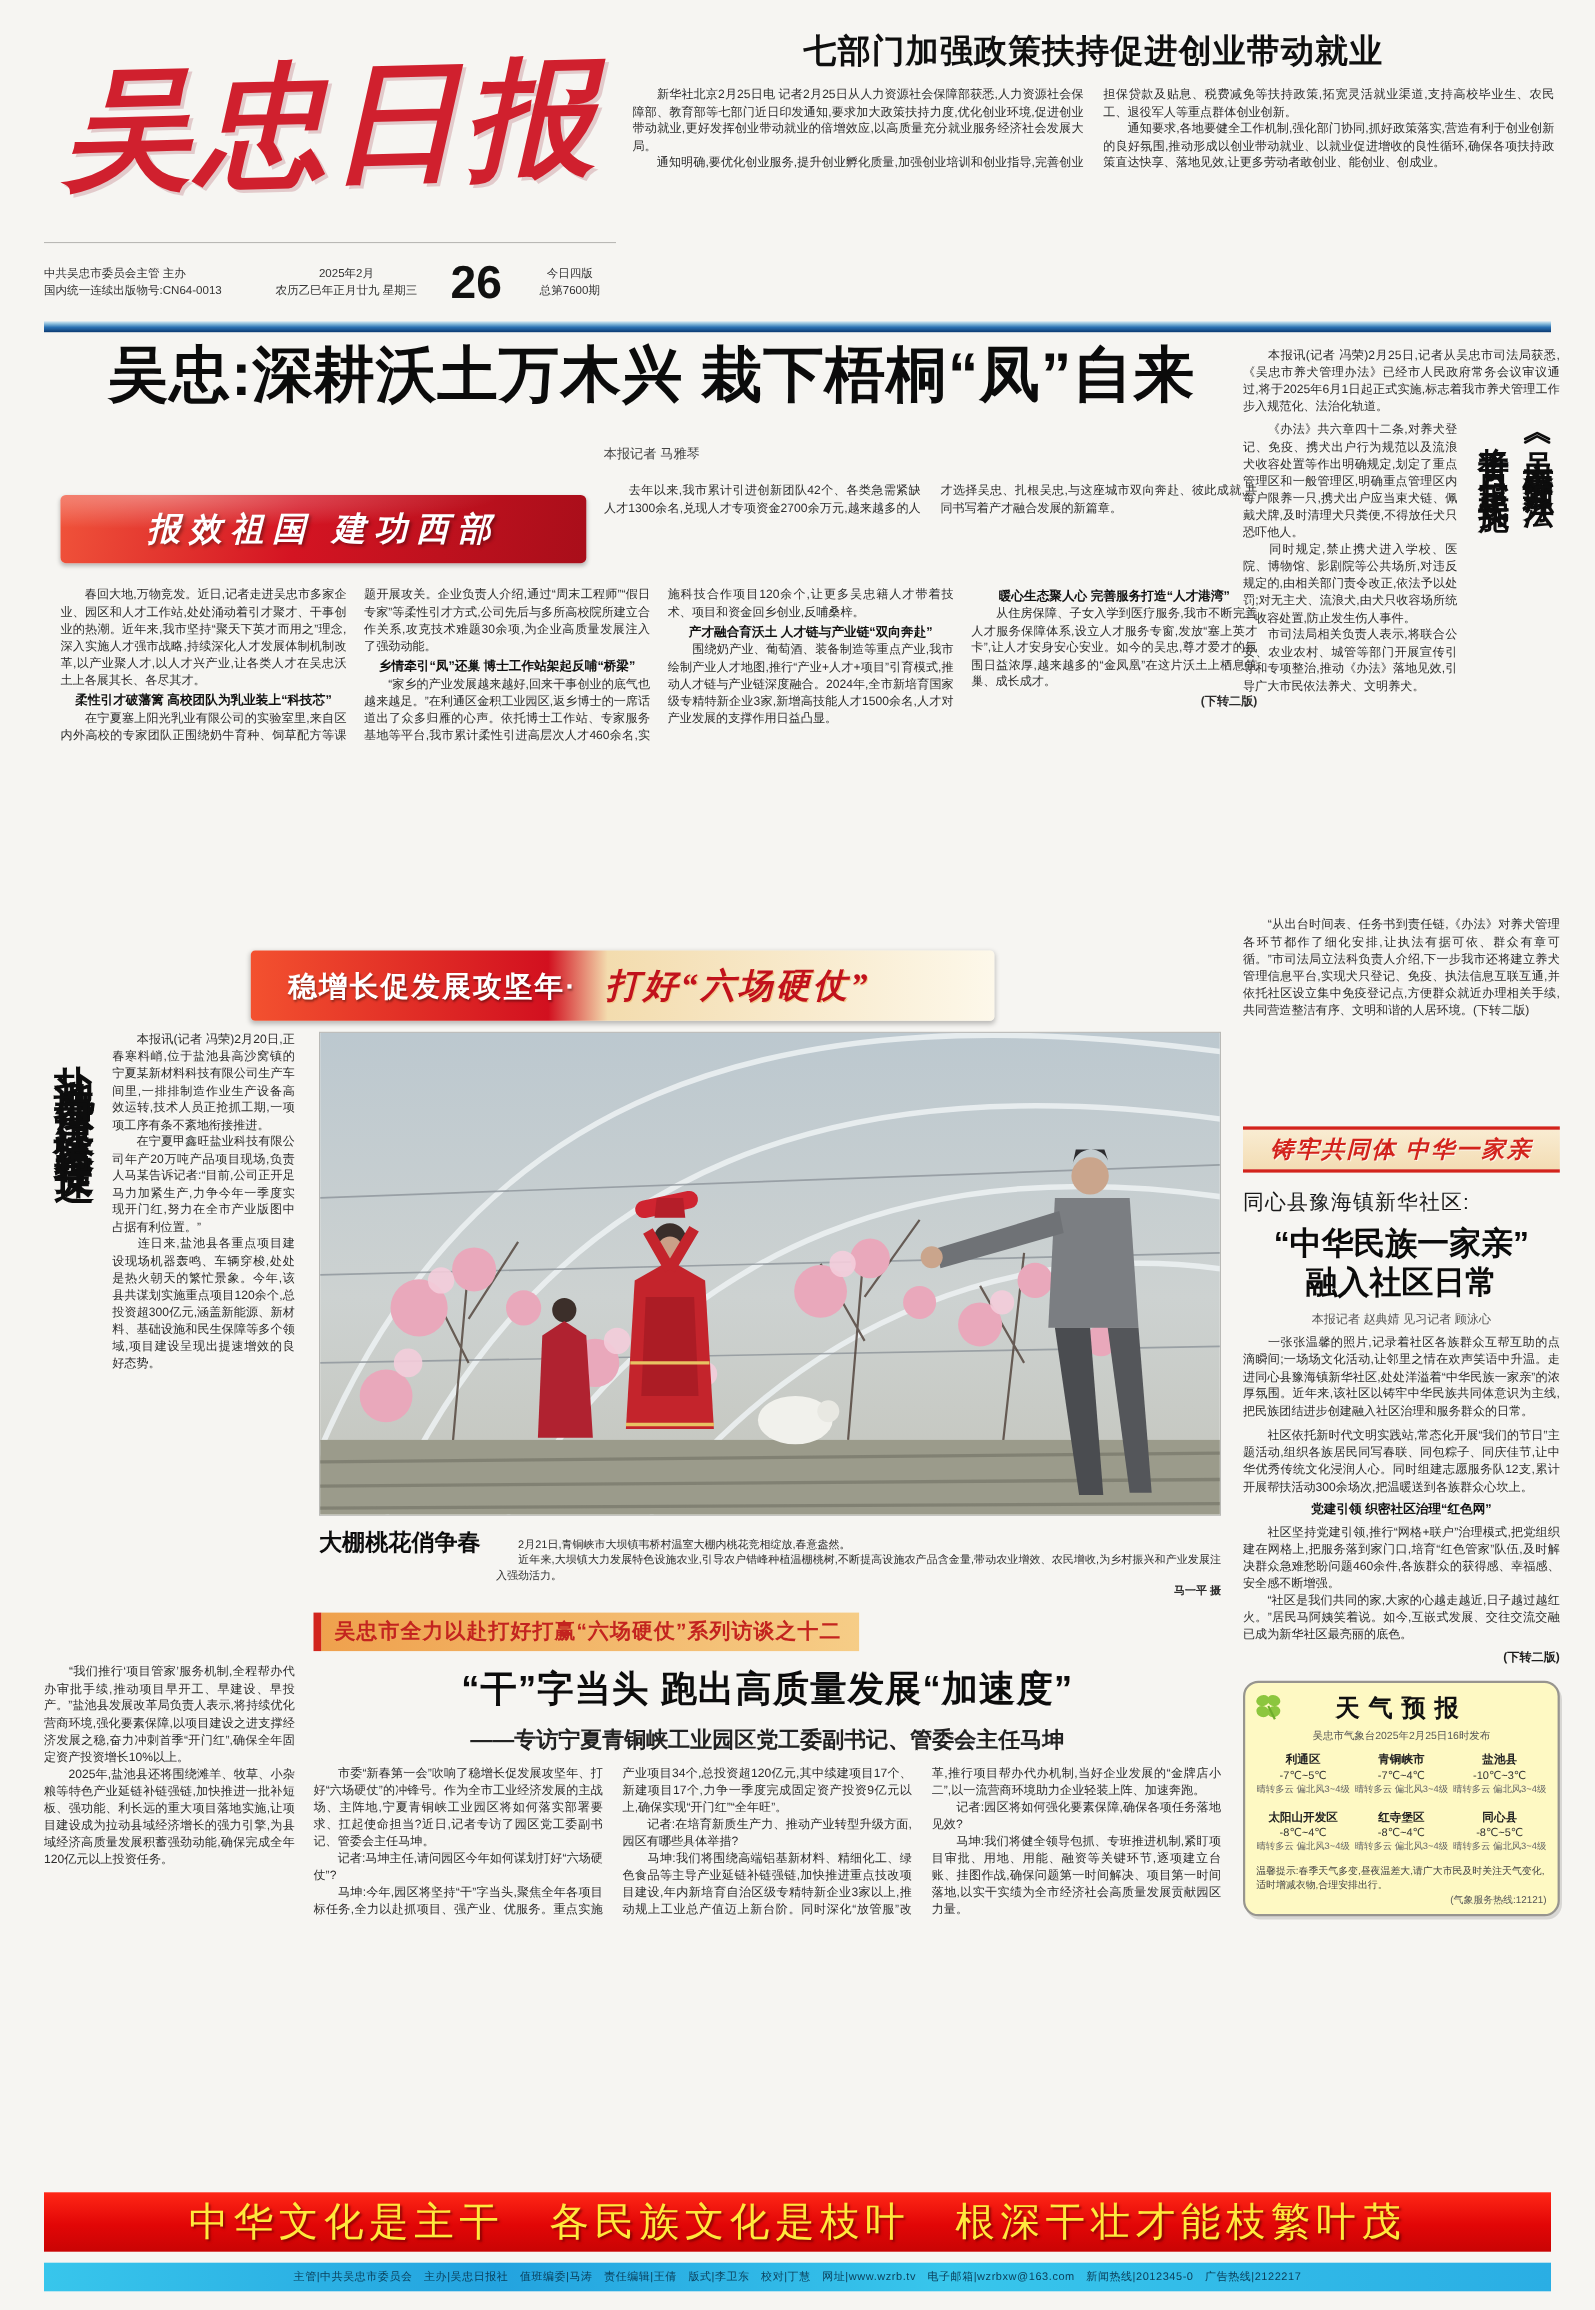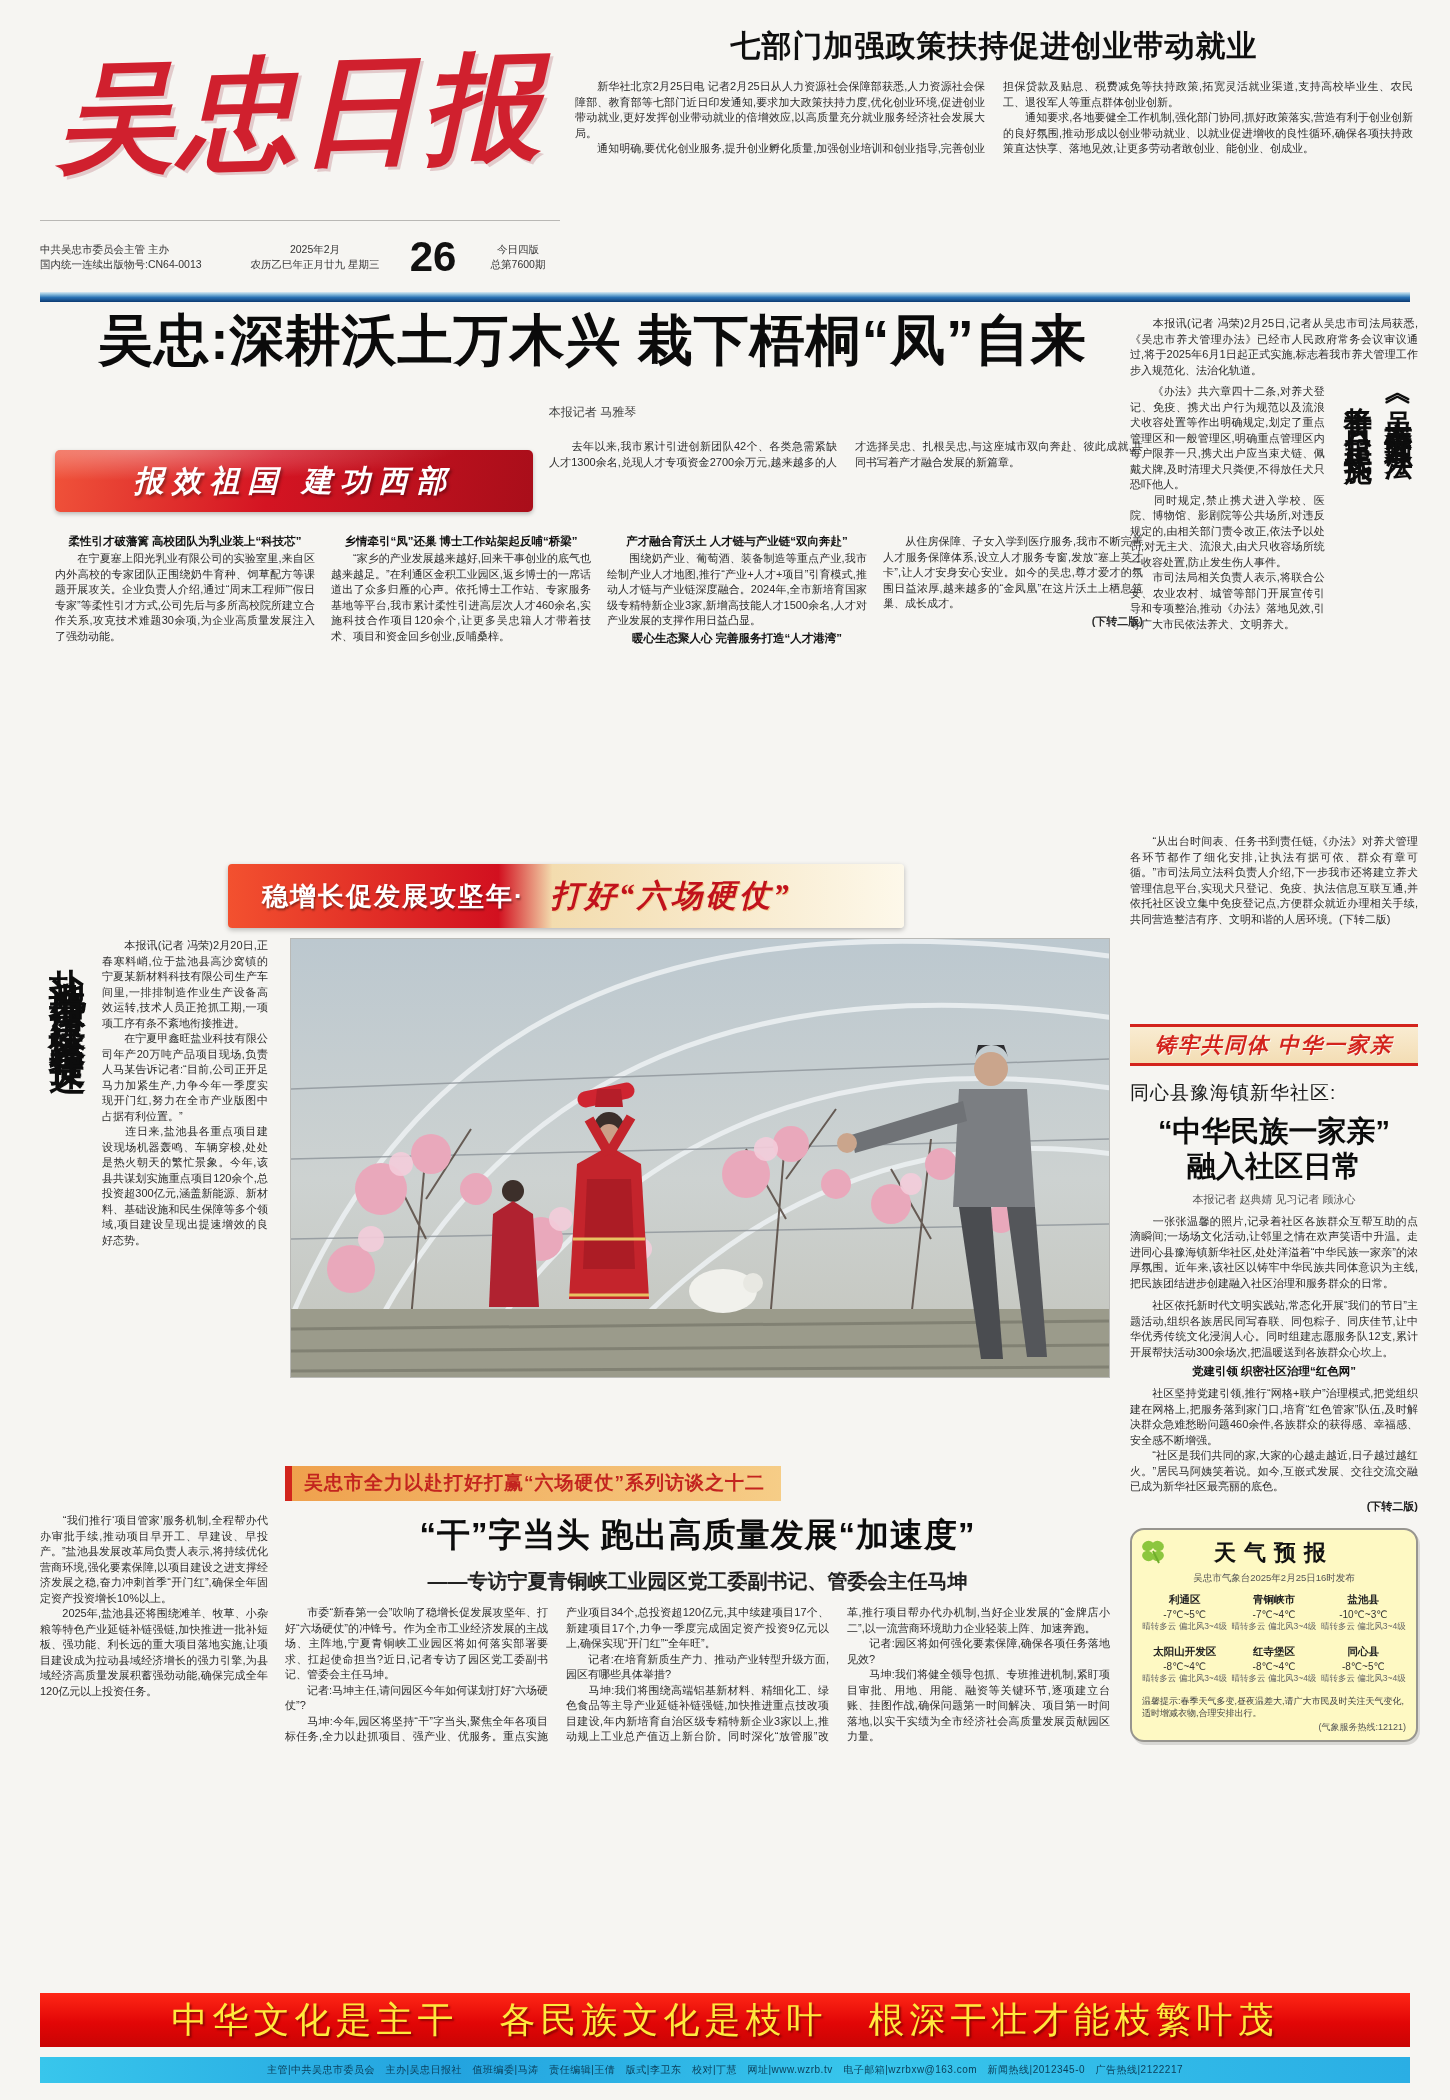--- a/index.html
+++ b/index.html
@@ -159,20 +159,21 @@
   <div class="blue-band"></div>
 
   <h1 class="main-headline">吴忠:深耕沃土万木兴  栽下梧桐“凤”自来</h1>
   <div class="main-byline">本报记者 马雅琴</div>
   <section class="main-body">
     <div class="rowA">
       <div class="ribbon">报效祖国 建功西部</div>
       <div class="small cols2 rowA-text">　　去年以来,我市累计引进创新团队42个、各类急需紧缺人才1300余名,兑现人才专项资金2700余万元,越来越多的人才选择吴忠、扎根吴忠,与这座城市双向奔赴、彼此成就,共同书写着产才融合发展的新篇章。</div>
     </div>
     <div class="cols4 rowB">
+      <p class="small">　　春回大地,万物竞发。近日,记者走进吴忠市多家企业、园区和人才工作站,处处涌动着引才聚才、干事创业的热潮。近年来,我市坚持“聚天下英才而用之”理念,深入实施人才强市战略,持续深化人才发展体制机制改革,以产业聚人才,以人才兴产业,让各类人才在吴忠沃土上各展其长、各尽其才。</p>
       <p class="subhead">柔性引才破藩篱 高校团队为乳业装上“科技芯”</p>
       <p class="small">　　在宁夏塞上阳光乳业有限公司的实验室里,来自区内外高校的专家团队正围绕奶牛育种、饲草配方等课题开展攻关。企业负责人介绍,通过“周末工程师”“假日专家”等柔性引才方式,公司先后与多所高校院所建立合作关系,攻克技术难题30余项,为企业高质量发展注入了强劲动能。</p>
       <p class="subhead">乡情牵引“凤”还巢 博士工作站架起反哺“桥梁”</p>
       <p class="small">　　“家乡的产业发展越来越好,回来干事创业的底气也越来越足。”在利通区金积工业园区,返乡博士的一席话道出了众多归雁的心声。依托博士工作站、专家服务基地等平台,我市累计柔性引进高层次人才460余名,实施科技合作项目120余个,让更多吴忠籍人才带着技术、项目和资金回乡创业,反哺桑梓。</p>
       <p class="subhead">产才融合育沃土 人才链与产业链“双向奔赴”</p>
       <p class="small">　　围绕奶产业、葡萄酒、装备制造等重点产业,我市绘制产业人才地图,推行“产业+人才+项目”引育模式,推动人才链与产业链深度融合。2024年,全市新培育国家级专精特新企业3家,新增高技能人才1500余名,人才对产业发展的支撑作用日益凸显。</p>
       <p class="subhead">暖心生态聚人心 完善服务打造“人才港湾”</p>
       <p class="small">　　从住房保障、子女入学到医疗服务,我市不断完善人才服务保障体系,设立人才服务专窗,发放“塞上英才卡”,让人才安身安心安业。如今的吴忠,尊才爱才的氛围日益浓厚,越来越多的“金凤凰”在这片沃土上栖息筑巢、成长成才。</p>
       <p class="small cont">(下转二版)</p>
     </div>
@@ -279,20 +280,28 @@
         <path d="M684,120 a17,17 0 0 1 33,-2 l-4,-12 -26,0 Z" fill="#2d2d30"></path>
         <path d="M668,150 L736,150 L744,268 L662,268 Z" fill="#7b7e82"></path>
         <path d="M672,162 L560,196 L564,214 L676,182 Z" fill="#6f7276"></path>
         <circle cx="556" cy="204" r="10" fill="#caa58c"></circle>
         <path d="M668,268 L690,420 L712,420 L700,268 Z" fill="#4a4c50"></path>
         <path d="M716,268 L736,418 L756,418 L744,268 Z" fill="#54565a"></path>
       </g>
     </svg>
   </figure>
 
+  <div class="caption">
+    <div class="cap-title">大棚桃花俏争春</div>
+    <div class="cap-body small">
+      <span>　　2月21日,青铜峡市大坝镇韦桥村温室大棚内桃花竞相绽放,春意盎然。
+　　近年来,大坝镇大力发展特色设施农业,引导农户错峰种植温棚桃树,不断提高设施农产品含金量,带动农业增效、农民增收,为乡村振兴和产业发展注入强劲活力。</span>
+      <span class="credit">马一平 摄</span>
+    </div>
+  </div>
 
   <section class="interview">
     <span class="series-strip">吴忠市全力以赴打好打赢“六场硬仗”系列访谈之十二</span>
     <h2 class="iv-head">“干”字当头  跑出高质量发展“加速度”</h2>
     <div class="iv-sub">——专访宁夏青铜峡工业园区党工委副书记、管委会主任马坤</div>
     <div class="small cols3 iv-body">　　市委“新春第一会”吹响了稳增长促发展攻坚年、打好“六场硬仗”的冲锋号。作为全市工业经济发展的主战场、主阵地,宁夏青铜峡工业园区将如何落实部署要求、扛起使命担当?近日,记者专访了园区党工委副书记、管委会主任马坤。
 　　记者:马坤主任,请问园区今年如何谋划打好“六场硬仗”?
 　　马坤:今年,园区将坚持“干”字当头,聚焦全年各项目标任务,全力以赴抓项目、强产业、优服务。重点实施产业项目34个,总投资超120亿元,其中续建项目17个、新建项目17个,力争一季度完成固定资产投资9亿元以上,确保实现“开门红”“全年旺”。
 　　记者:在培育新质生产力、推动产业转型升级方面,园区有哪些具体举措?
 　　马坤:我们将围绕高端铝基新材料、精细化工、绿色食品等主导产业延链补链强链,加快推进重点技改项目建设,年内新培育自治区级专精特新企业3家以上,推动规上工业总产值迈上新台阶。同时深化“放管服”改革,推行项目帮办代办机制,当好企业发展的“金牌店小二”,以一流营商环境助力企业轻装上阵、加速奔跑。

